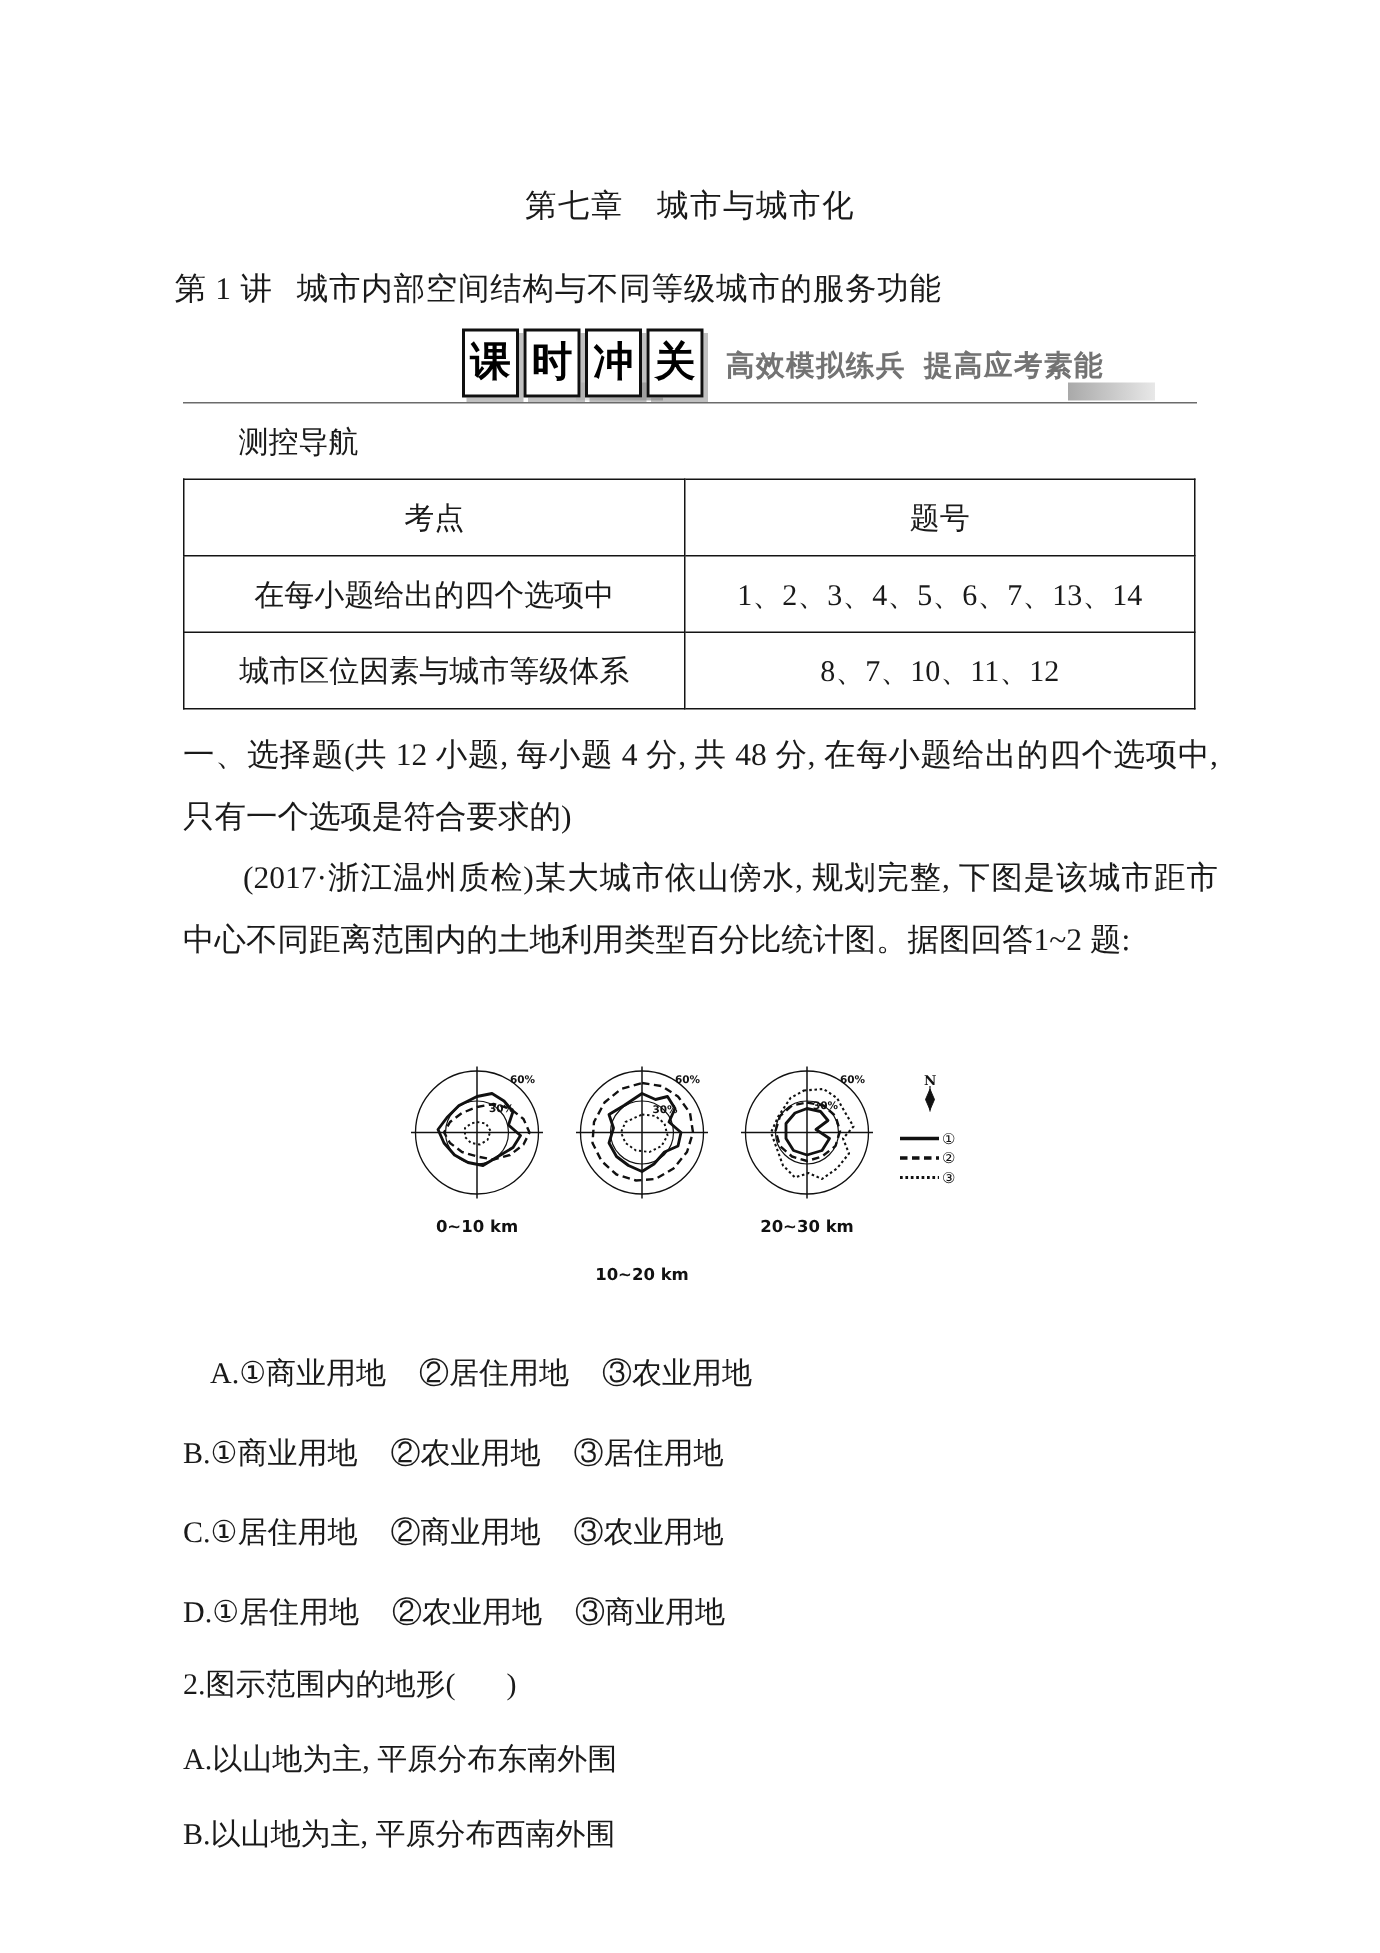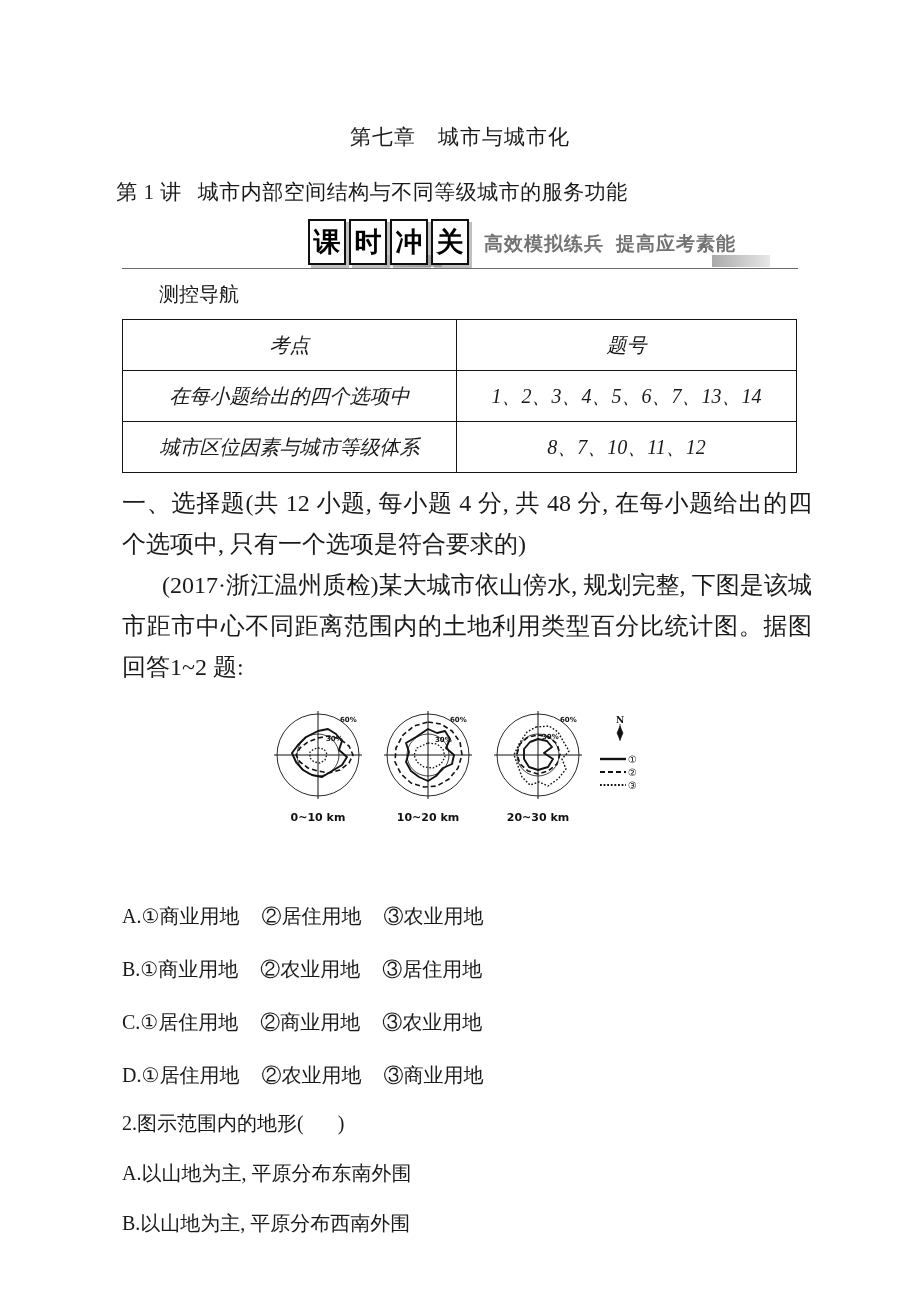--- a/index.html
+++ b/index.html
@@ -109,36 +109,35 @@
     margin-left: 37px;
   }
 
   
   .guide-table {
     position: absolute;
     left: 122px; top: 306px;
     width: 674px;
     border-collapse: collapse;
     table-layout: fixed;
-    font-style: italic;
   }
   .guide-table td {
     border: 1px solid #141414;
     text-align: center;
     font-size: 20px;
     height: 46px;
     padding: 2px 4px;
   }
   .guide-table col.c1 { width: 334px; }
   .guide-table col.c2 { width: 340px; }
 
   
   .para {
     position: absolute;
-    font-size: 24px;
+    font-size: 21px;
     line-height: 41px;
     width: 690px;
     left: 122px;
     text-align: justify;
   }
   .indent { display: inline-block; width: 40px; }
 
   .qline {
     position: absolute;
     left: 122px;
@@ -159,21 +158,21 @@
   .fig-caption {
     position: absolute;
     top: 104px;
     font-family: "DejaVu Sans", "Liberation Sans", sans-serif;
     font-weight: bold;
     font-size: 11px;
     color: #111;
     text-align: center;
   }
   .cap1 { left: 4px;   width: 104px; }
-  .cap2 { left: 114px; width: 104px; }
+  .cap2 { left: 114px; width: 104px; margin-top: 32px; }
   .cap3 { left: 224px; width: 104px; }
 </style>
 </head>
 <body>
 
 <div class="page">
 
   <div class="chapter-title">
     <span>第七章</span><span class="gap"></span><span>城市与城市化</span>
   </div>
@@ -288,21 +287,21 @@
           <text x="28" y="29.5" font-family="DejaVu Sans, sans-serif" font-size="10" fill="#111" stroke="none">③</text>
         </g>
       </g>
     </svg>
     <div class="fig-caption cap1">0~10 km</div>
     <div class="fig-caption cap2">10~20 km</div>
     <div class="fig-caption cap3">20~30 km</div>
   </div>
 
 
-  <div class="qline" style="top:883px;">
+  <div class="qline" style="top:883px;margin-left:18px;">
     <span>A.</span><span>①商业用地</span><span class="opt-gap"></span><span>②居住用地</span><span class="opt-gap"></span><span>③农业用地</span>
   </div>
 
   <div class="qline" style="top:936px;">
     <span>B.</span><span>①商业用地</span><span class="opt-gap"></span><span>②农业用地</span><span class="opt-gap"></span><span>③居住用地</span>
   </div>
 
   <div class="qline" style="top:989px;">
     <span>C.</span><span>①居住用地</span><span class="opt-gap"></span><span>②商业用地</span><span class="opt-gap"></span><span>③农业用地</span>
   </div>

